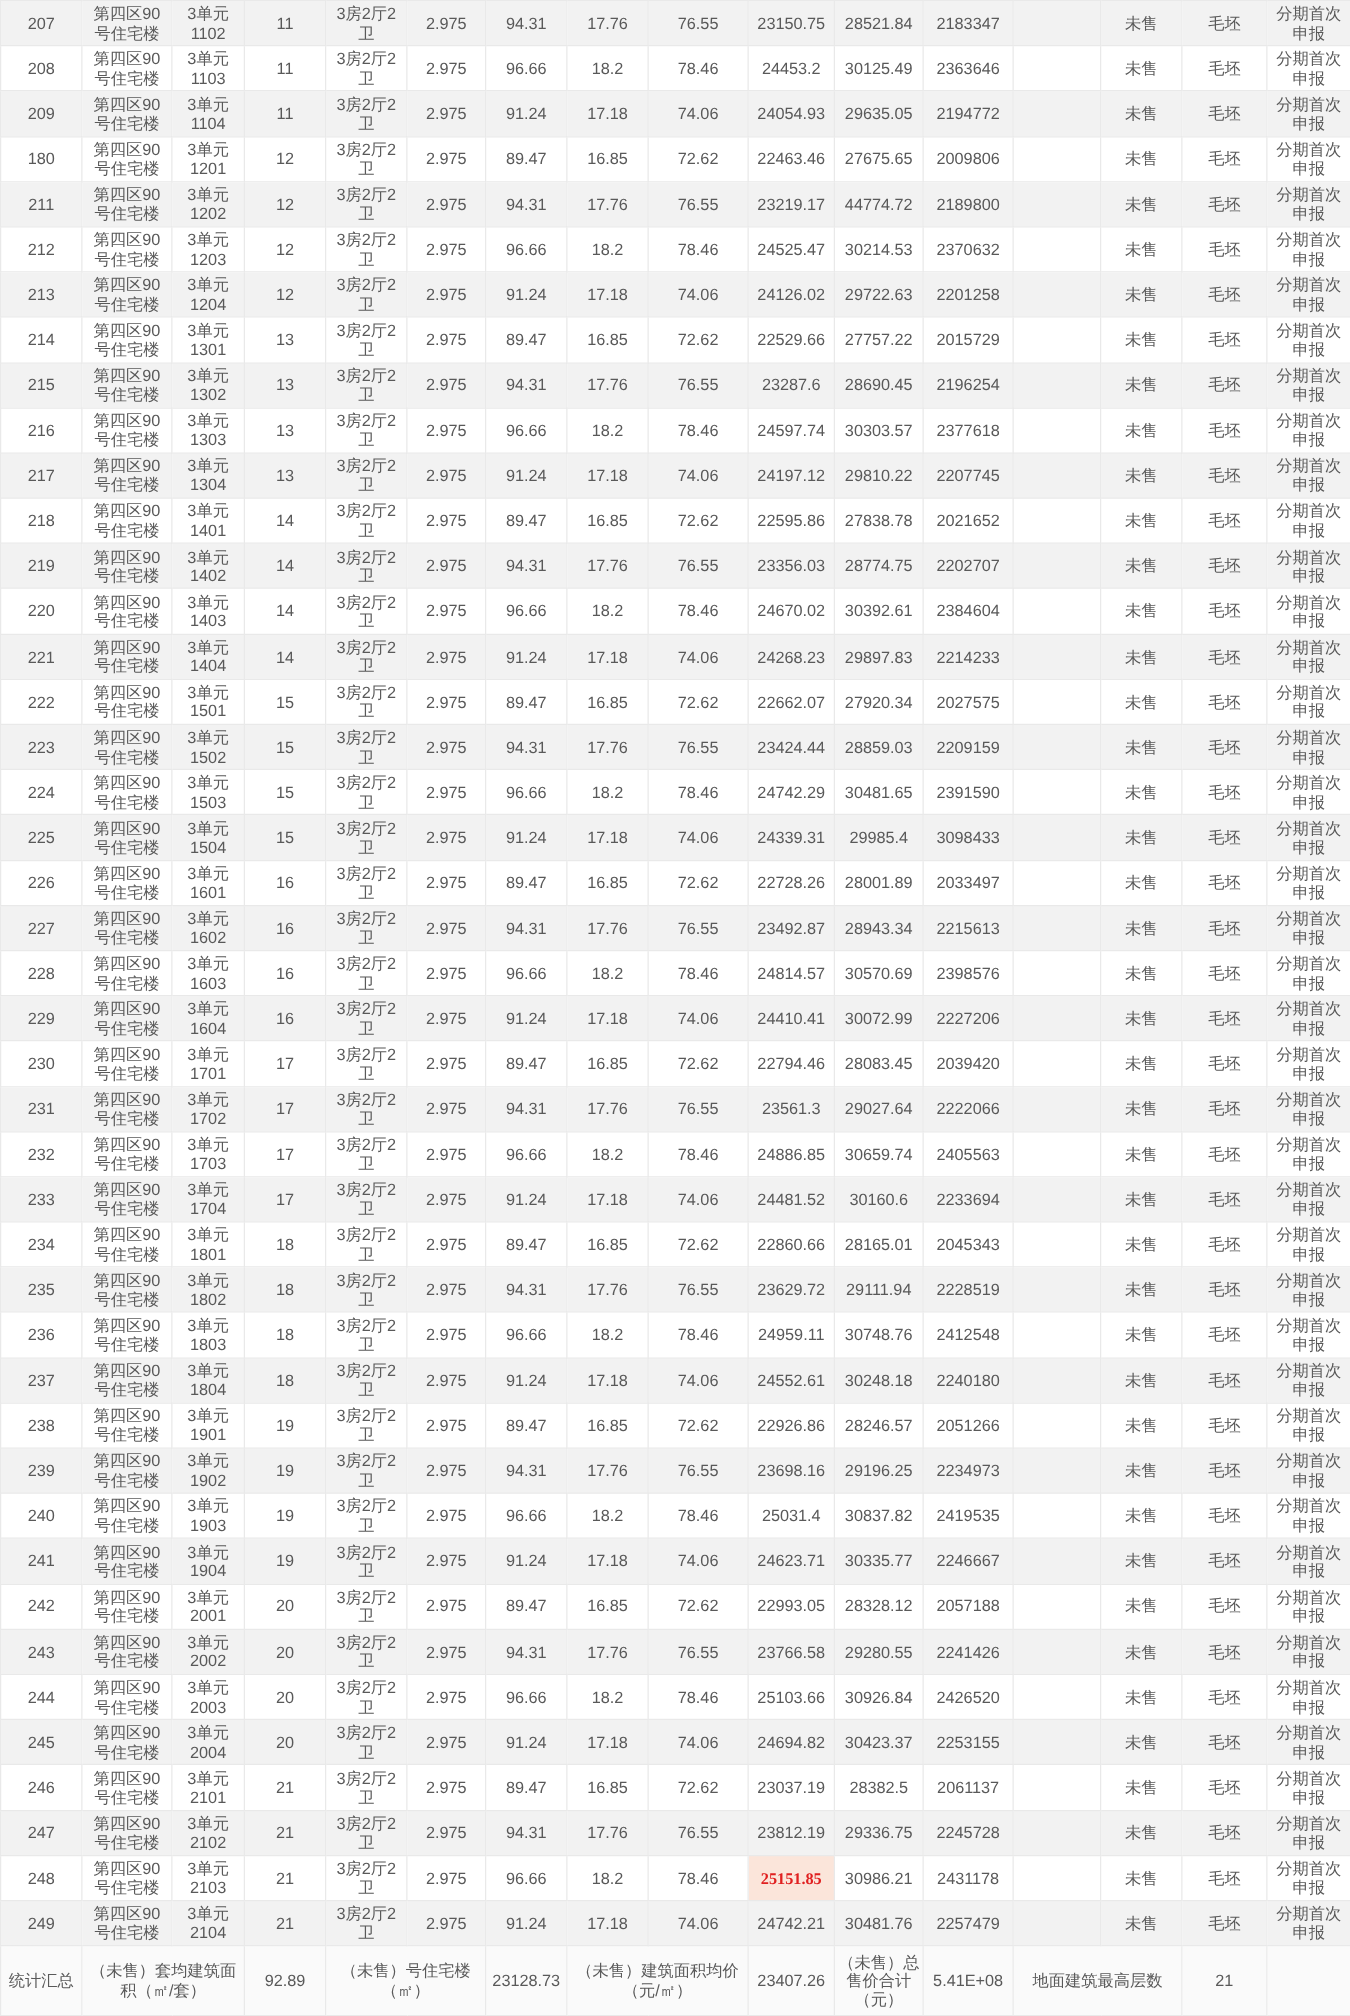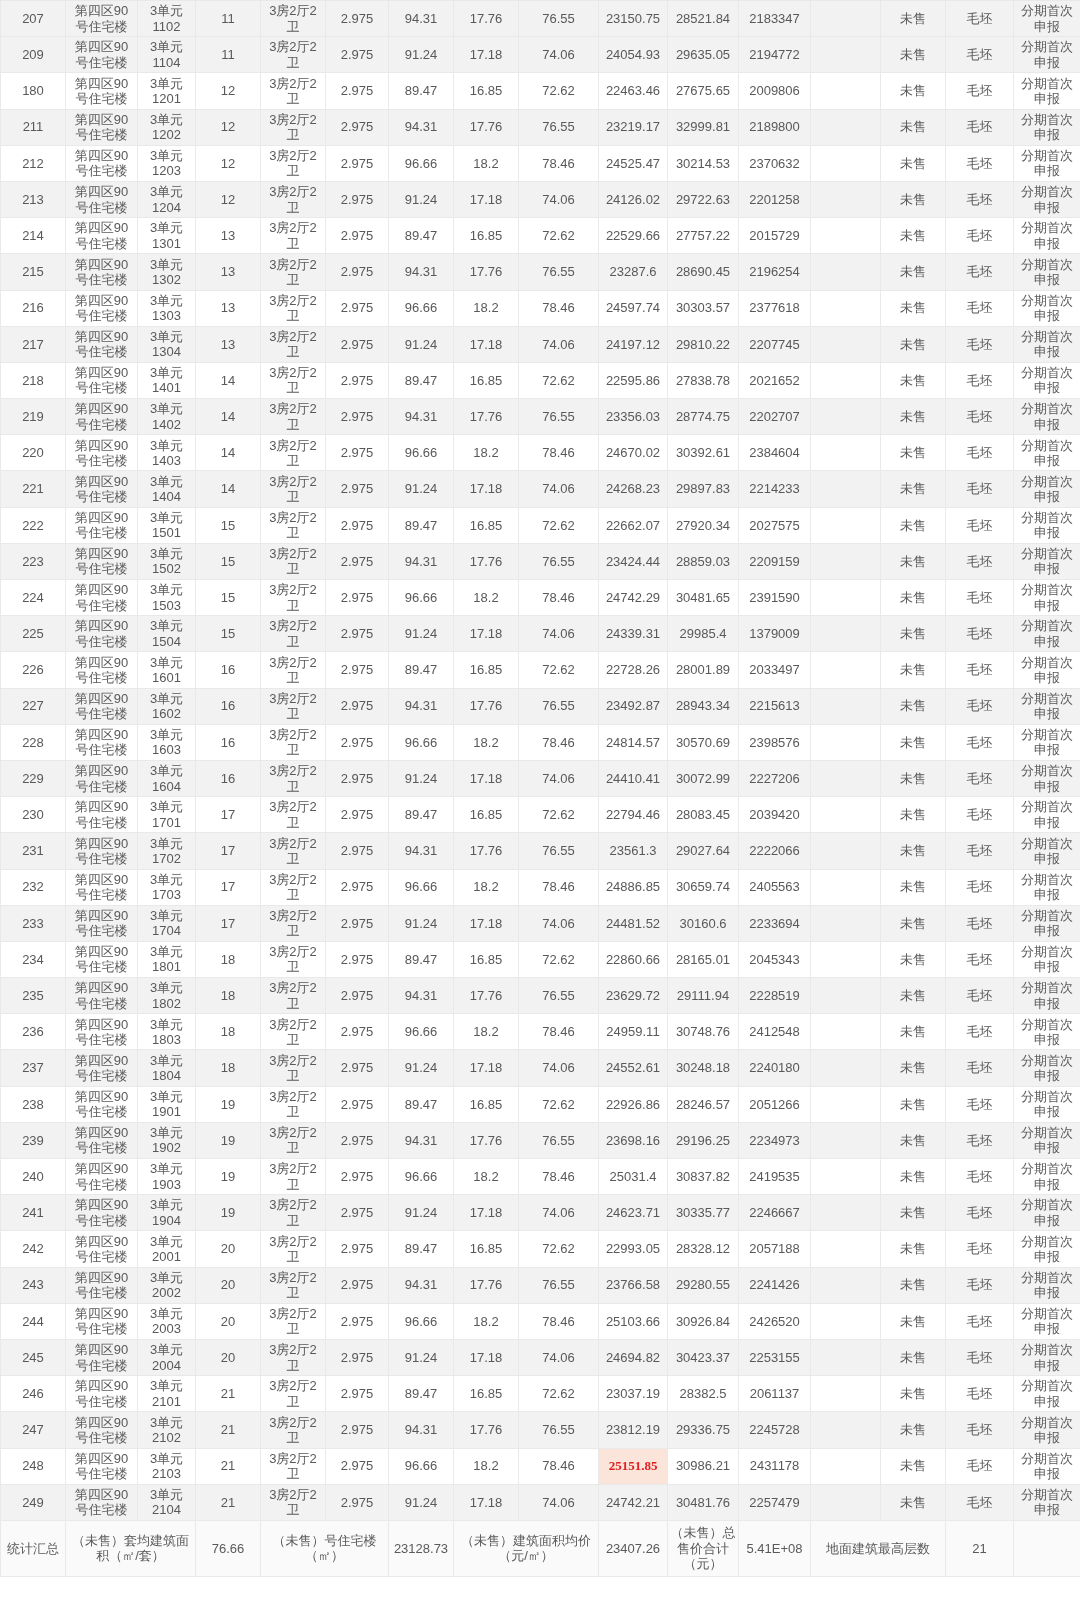--- a/index.html
+++ b/index.html
@@ -63,20 +63,38 @@
         <td>17.76</td>
         <td>76.55</td>
         <td>23150.75</td>
         <td>28521.84</td>
         <td>2183347</td>
         <td></td>
         <td>未售</td>
         <td>毛坯</td>
         <td>分期首次<br>申报</td>
       </tr>
+      <tr class="data-row">
+        <td>208</td>
+        <td>第四区90<br>号住宅楼</td>
+        <td>3单元<br>1103</td>
+        <td>11</td>
+        <td>3房2厅2卫</td>
+        <td>2.975</td>
+        <td>96.66</td>
+        <td>18.2</td>
+        <td>78.46</td>
+        <td>24453.2</td>
+        <td>30125.49</td>
+        <td>2363646</td>
+        <td></td>
+        <td>未售</td>
+        <td>毛坯</td>
+        <td>分期首次<br>申报</td>
+      </tr>
       <tr class="data-row stripe">
         <td>209</td>
         <td>第四区90<br>号住宅楼</td>
         <td>3单元<br>1104</td>
         <td>11</td>
         <td>3房2厅2卫</td>
         <td>2.975</td>
         <td>91.24</td>
         <td>17.18</td>
         <td>74.06</td>
@@ -110,21 +128,21 @@
         <td>211</td>
         <td>第四区90<br>号住宅楼</td>
         <td>3单元<br>1202</td>
         <td>12</td>
         <td>3房2厅2卫</td>
         <td>2.975</td>
         <td>94.31</td>
         <td>17.76</td>
         <td>76.55</td>
         <td>23219.17</td>
-        <td>32999.81</td>
+        <td>44774.72</td>
         <td>2189800</td>
         <td></td>
         <td>未售</td>
         <td>毛坯</td>
         <td>分期首次<br>申报</td>
       </tr>
       <tr class="data-row">
         <td>212</td>
         <td>第四区90<br>号住宅楼</td>
         <td>3单元<br>1203</td>
@@ -363,21 +381,21 @@
         <td>第四区90<br>号住宅楼</td>
         <td>3单元<br>1504</td>
         <td>15</td>
         <td>3房2厅2卫</td>
         <td>2.975</td>
         <td>91.24</td>
         <td>17.18</td>
         <td>74.06</td>
         <td>24339.31</td>
         <td>29985.4</td>
-        <td>1379009</td>
+        <td>3098433</td>
         <td></td>
         <td>未售</td>
         <td>毛坯</td>
         <td>分期首次<br>申报</td>
       </tr>
       <tr class="data-row">
         <td>226</td>
         <td>第四区90<br>号住宅楼</td>
         <td>3单元<br>1601</td>
         <td>16</td>
@@ -806,21 +824,21 @@
         <td></td>
         <td>未售</td>
         <td>毛坯</td>
         <td>分期首次<br>申报</td>
       </tr>
     </tbody>
   <tbody>
     <tr class="summary-row">
       <td>统计汇总</td>
       <td colspan="2">（未售）套均建筑面积（㎡/套）</td>
-      <td>76.66</td>
+      <td>92.89</td>
       <td colspan="2">（未售）号住宅楼（㎡）</td>
       <td>23128.73</td>
       <td colspan="2">（未售）建筑面积均价（元/㎡）</td>
       <td>23407.26</td>
       <td>（未售）总售价合计（元）</td>
       <td>5.41E+08</td>
       <td colspan="2">地面建筑最高层数</td>
       <td>21</td>
       <td></td>
     </tr>

